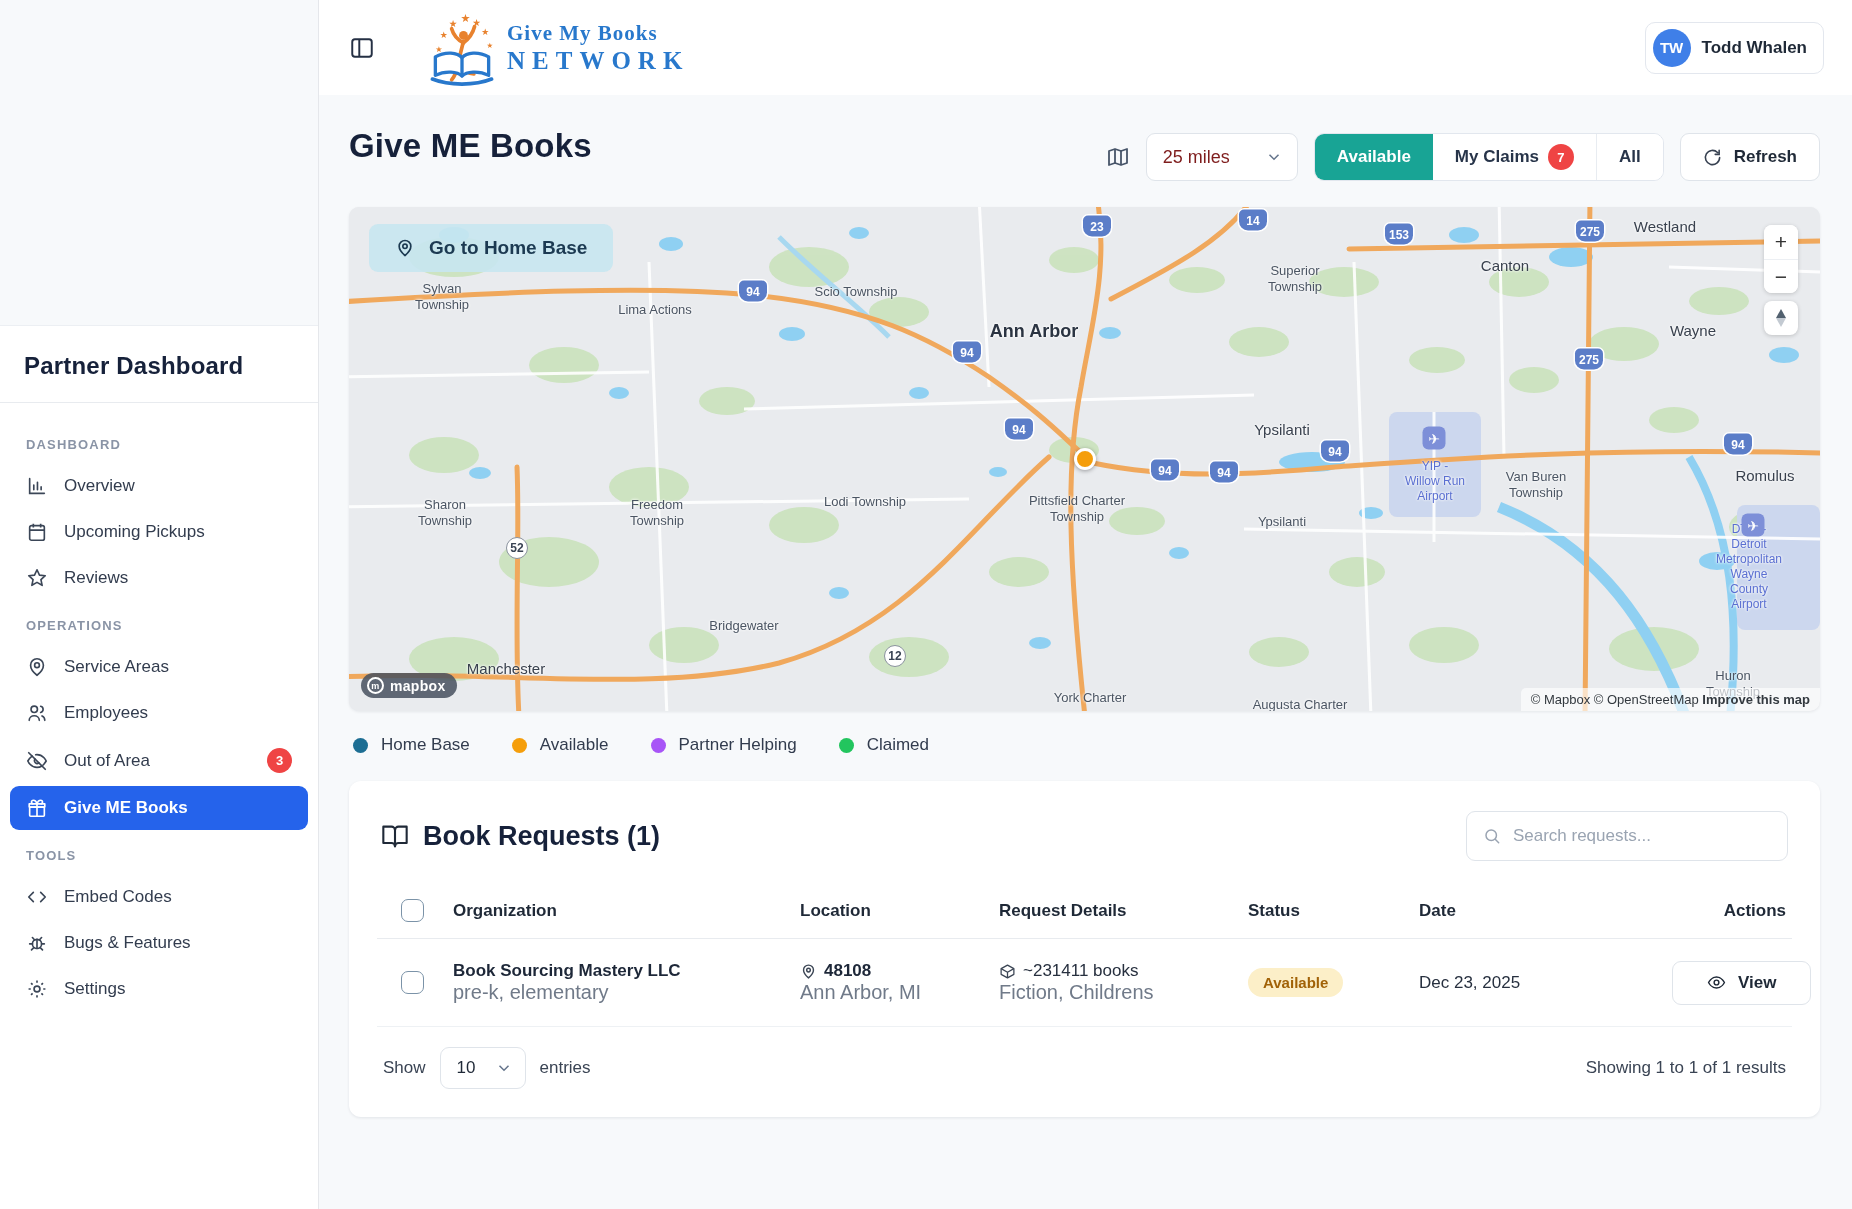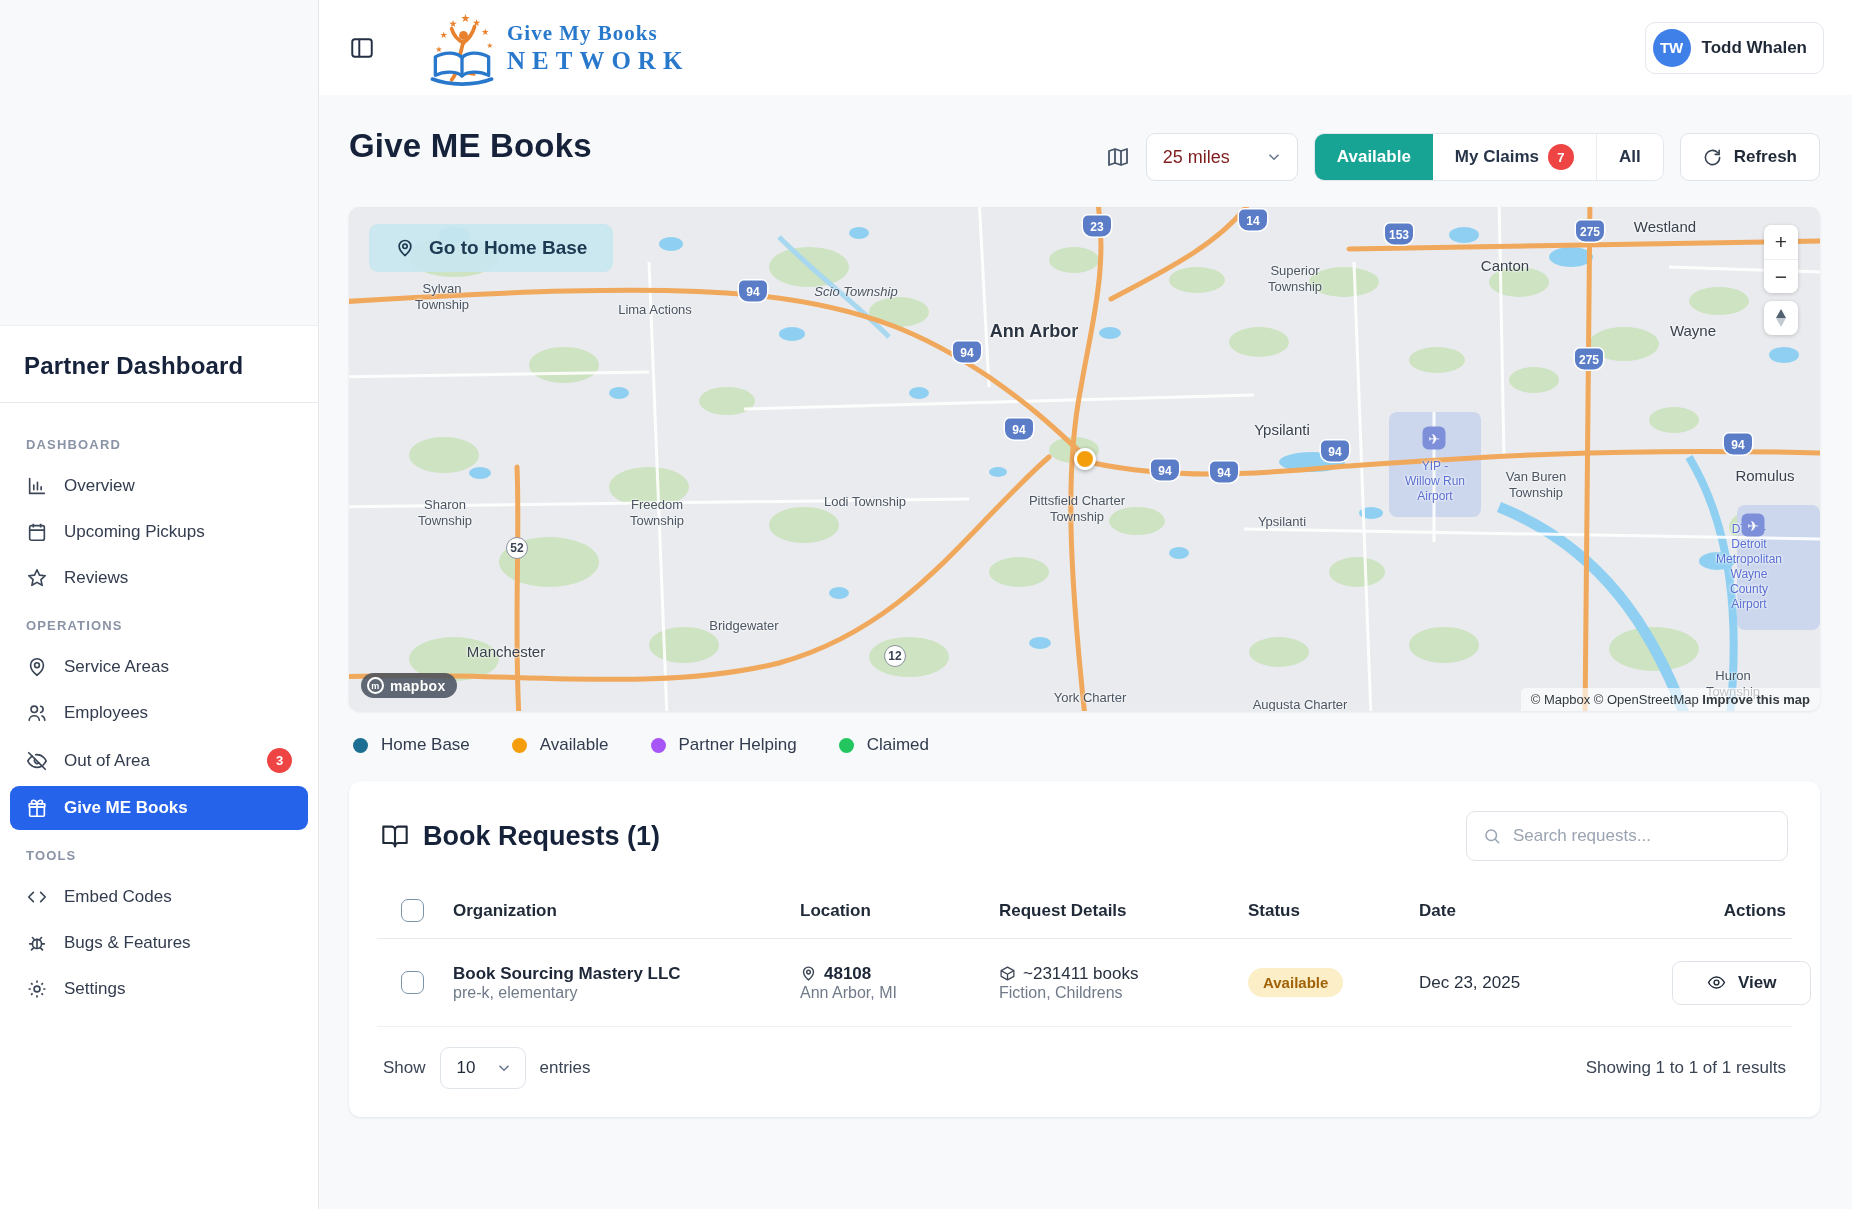--- a/index.html
+++ b/index.html
@@ -99,21 +99,21 @@
   .search-box input { border:none; outline:none; font-size:17px; color:#1f2937; width:100%; font-family:"Liberation Sans",sans-serif; background:transparent; }
   .search-box input::placeholder { color:#9aa4b2; }
 
   .tbl { width:100%; }
   .tbl-grid { display:grid; grid-template-columns:76px 347px 199px 249px 171px 253px 1fr; align-items:center; }
   .tbl-head { height:56px; border-bottom:1px solid #e8ebef; font-size:17px; font-weight:700; color:#1f2937; }
   .tbl-head .th-actions { justify-self:end; padding-right:6px; }
   .tbl-row { min-height:88px; border-bottom:1px solid #eef1f4; }
   .chk { width:23px; height:23px; border:1.6px solid #7b93a8; border-radius:7px; background:#fff; margin-left:24px; cursor:pointer; }
   .cell-main { font-size:17px; font-weight:700; color:#1d2738; display:flex; align-items:center; gap:7px; }
-  .cell-sub { font-size:16px; color:#707a89; }
+  .cell-sub { font-size:20px; color:#707a89; }
   .pin-ic, .box-ic { width:17px; height:17px; color:#3c4655; flex:none; }
   .status-badge { display:inline-block; background:#fcefc8; color:#a16207; font-size:15px; font-weight:600; padding:6px 15px; border-radius:999px; }
   .date-cell { font-size:17px; color:#27303f; }
   .view-btn { justify-self:end; display:flex; align-items:center; gap:12px; border:1px solid #dfe4ea; border-radius:9px; background:#fff; padding:11px 34px; font-size:17px; font-weight:600; color:#1f2937; cursor:pointer; }
   .view-btn svg { width:19px; height:19px; }
 
   .tbl-foot { display:flex; align-items:center; justify-content:space-between; padding:20px 6px 18px 6px; }
   .foot-left { display:flex; align-items:center; gap:14px; font-size:17px; color:#3a4454; }
   .psize { display:flex; align-items:center; justify-content:space-between; width:86px; height:42px; border:1px solid #dfe4ea; border-radius:9px; padding:0 12px 0 16px; font-size:17px; color:#1f2937; background:#fff; cursor:pointer; }
   .foot-right { font-size:17px; color:#3a4454; }
@@ -398,21 +398,21 @@
             <path d="M1000 42 L1471 34"></path>
             <path d="M700 250 C620 320 560 420 430 456 C300 488 150 462 -10 470"></path>
             <path d="M168 260 C171 330 165 420 170 510"></path>
           </g>
         </svg>
 
         <div id="map-labels">
             <div class="mlabel" style="left: 93px; top: 90px;">Sylvan
 Township</div>
             <div class="mlabel" style="left: 306px; top: 103px;">Lima Actions</div>
-            <div class="mlabel" style="left: 507px; top: 85px; font-style: italic;">Scio Township</div>
+            <div class="mlabel" style="left: 507px; top: 85px;">Scio Township</div>
             <div class="mlabel city" style="left: 685px; top: 124px;">Ann Arbor</div>
             <div class="mlabel" style="left: 946px; top: 72px;">Superior
 Township</div>
             <div class="mlabel city2" style="left: 1156px; top: 59px;">Canton</div>
             <div class="mlabel city2" style="left: 1316px; top: 20px;">Westland</div>
             <div class="mlabel city2" style="left: 1344px; top: 124px;">Wayne</div>
             <div class="mlabel city2" style="left: 933px; top: 223px;">Ypsilanti</div>
             <div class="mlabel airport" style="left: 1086px; top: 274px;">YIP -
 Willow Run
 Airport</div>
@@ -420,21 +420,21 @@
 Township</div>
             <div class="mlabel city2" style="left: 1416px; top: 269px;">Romulus</div>
             <div class="mlabel" style="left: 96px; top: 306px;">Sharon
 Township</div>
             <div class="mlabel" style="left: 308px; top: 306px;">Freedom
 Township</div>
             <div class="mlabel" style="left: 516px; top: 295px;">Lodi Township</div>
             <div class="mlabel" style="left: 728px; top: 302px;">Pittsfield Charter
 Township</div>
             <div class="mlabel" style="left: 933px; top: 315px;">Ypsilanti</div>
-            <div class="mlabel city2" style="left: 157px; top: 445px;">Manchester</div>
+            <div class="mlabel city2" style="left: 157px; top: 462px;">Manchester</div>
             <div class="mlabel" style="left: 395px; top: 419px;">Bridgewater</div>
             <div class="mlabel" style="left: 741px; top: 491px;">York Charter</div>
             <div class="mlabel" style="left: 951px; top: 498px;">Augusta Charter</div>
             <div class="mlabel airport" style="left: 1400px; top: 360px;">DTW -
 Detroit Metropolitan
 Wayne County Airport</div>
             <div class="mlabel" style="left: 1384px; top: 477px;">Huron Township</div>
             <div class="shield i" style="left: 404px; top: 84px;">94</div>
             <div class="shield i" style="left: 618px; top: 145px;">94</div>
             <div class="shield i" style="left: 670px; top: 222px;">94</div>

